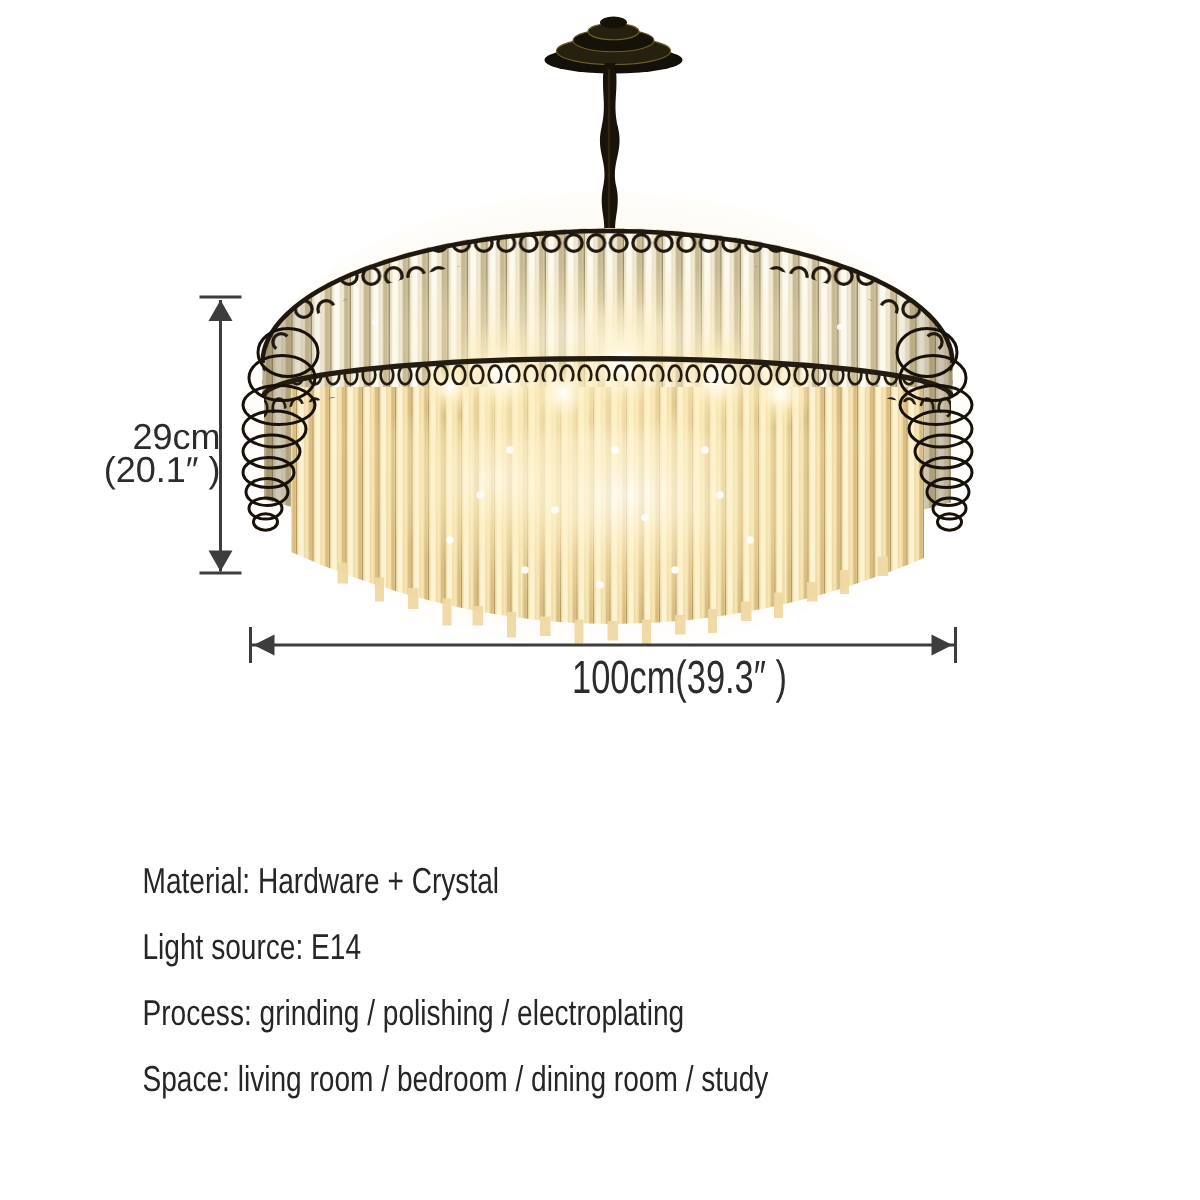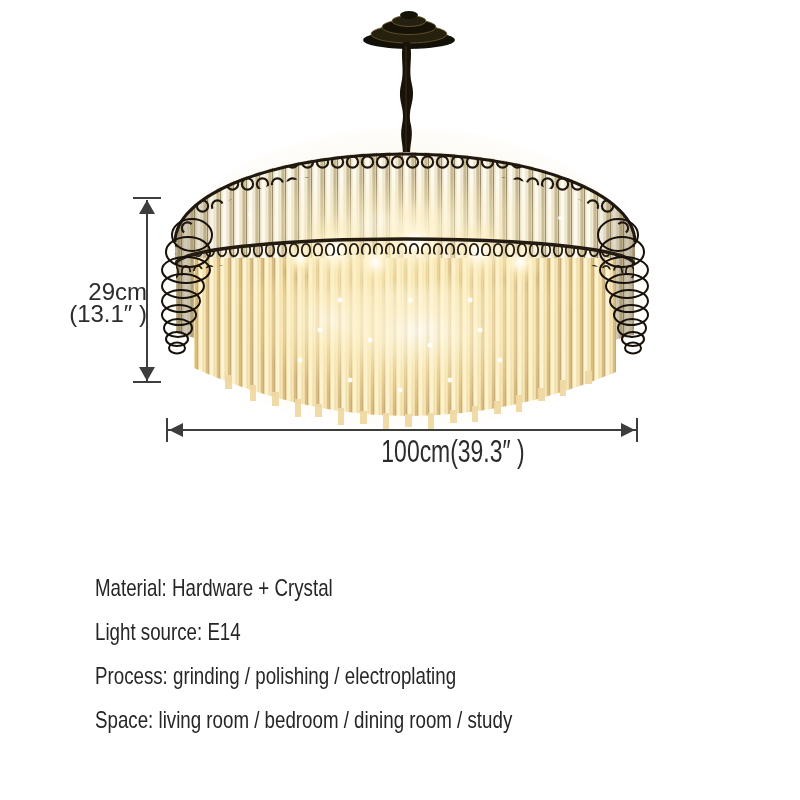--- a/index.html
+++ b/index.html
@@ -204,21 +204,21 @@
   </svg>
 
   <div>
     <div class="dim tick-h tick-top"></div>
     <div class="dim dim-line-v"></div>
     <div class="arr arr-up"></div>
     <div class="arr arr-down"></div>
     <div class="dim tick-h tick-bottom"></div>
     <div class="height-label">
       <span class="ln">29cm</span>
-      <span class="ln">(13.1″ )</span>
+      <span class="ln">(20.1″ )</span>
     </div>
   </div>
 
   <div>
     <div class="dim tick-v tick-left"></div>
     <div class="dim dim-line-h"></div>
     <div class="arr arr-left"></div>
     <div class="arr arr-right"></div>
     <div class="dim tick-v tick-right"></div>
     <div class="width-label">100cm(39.3″ )</div>

